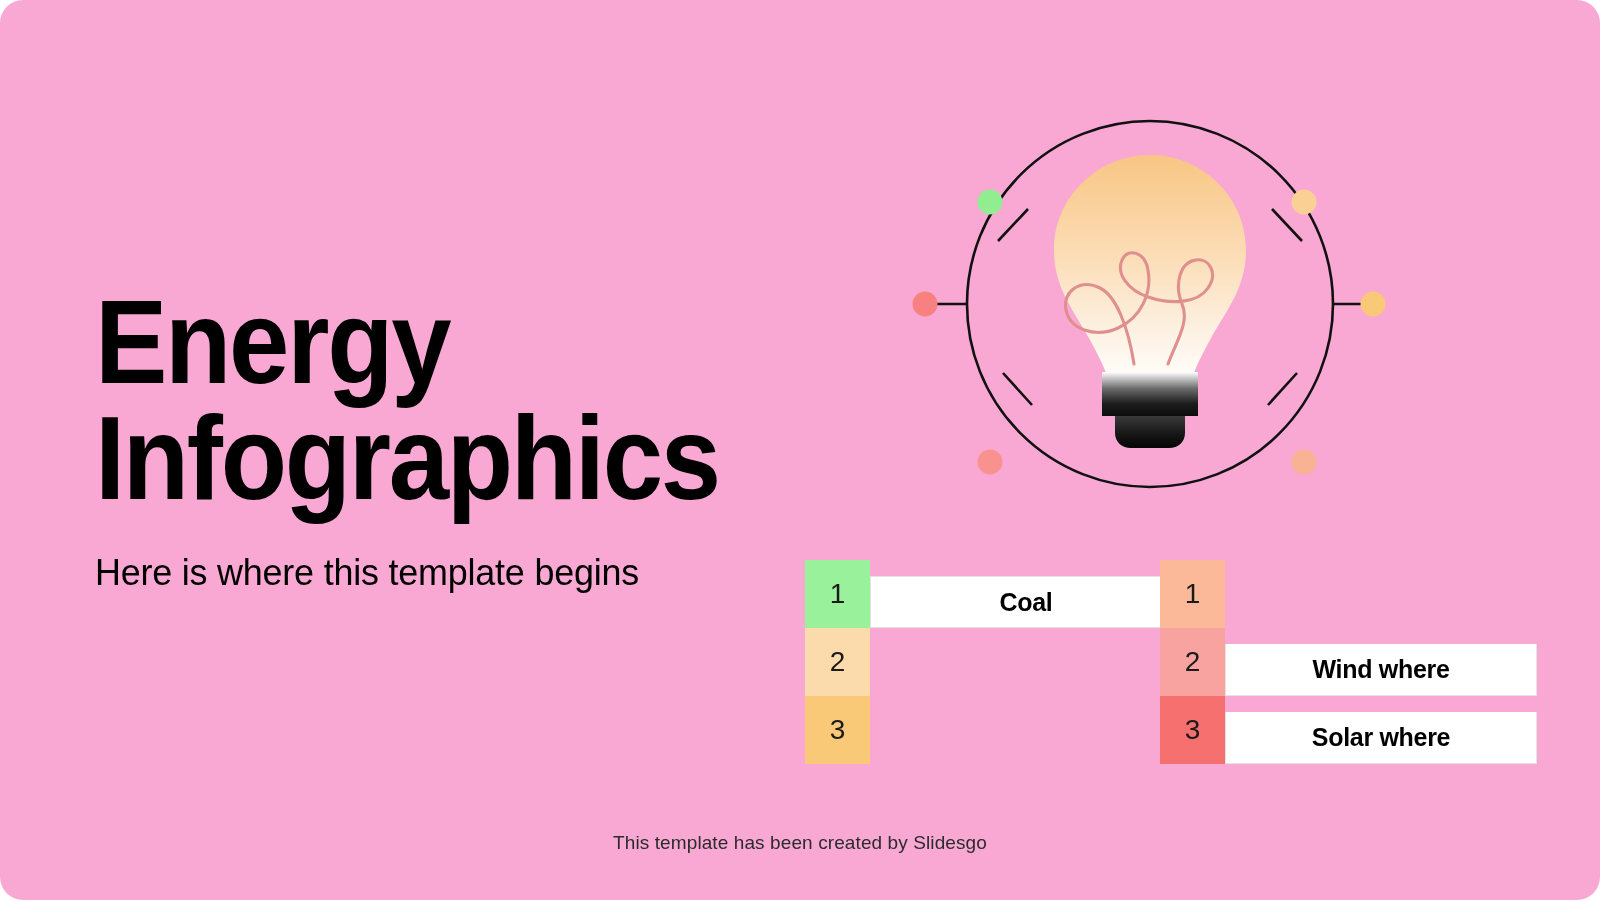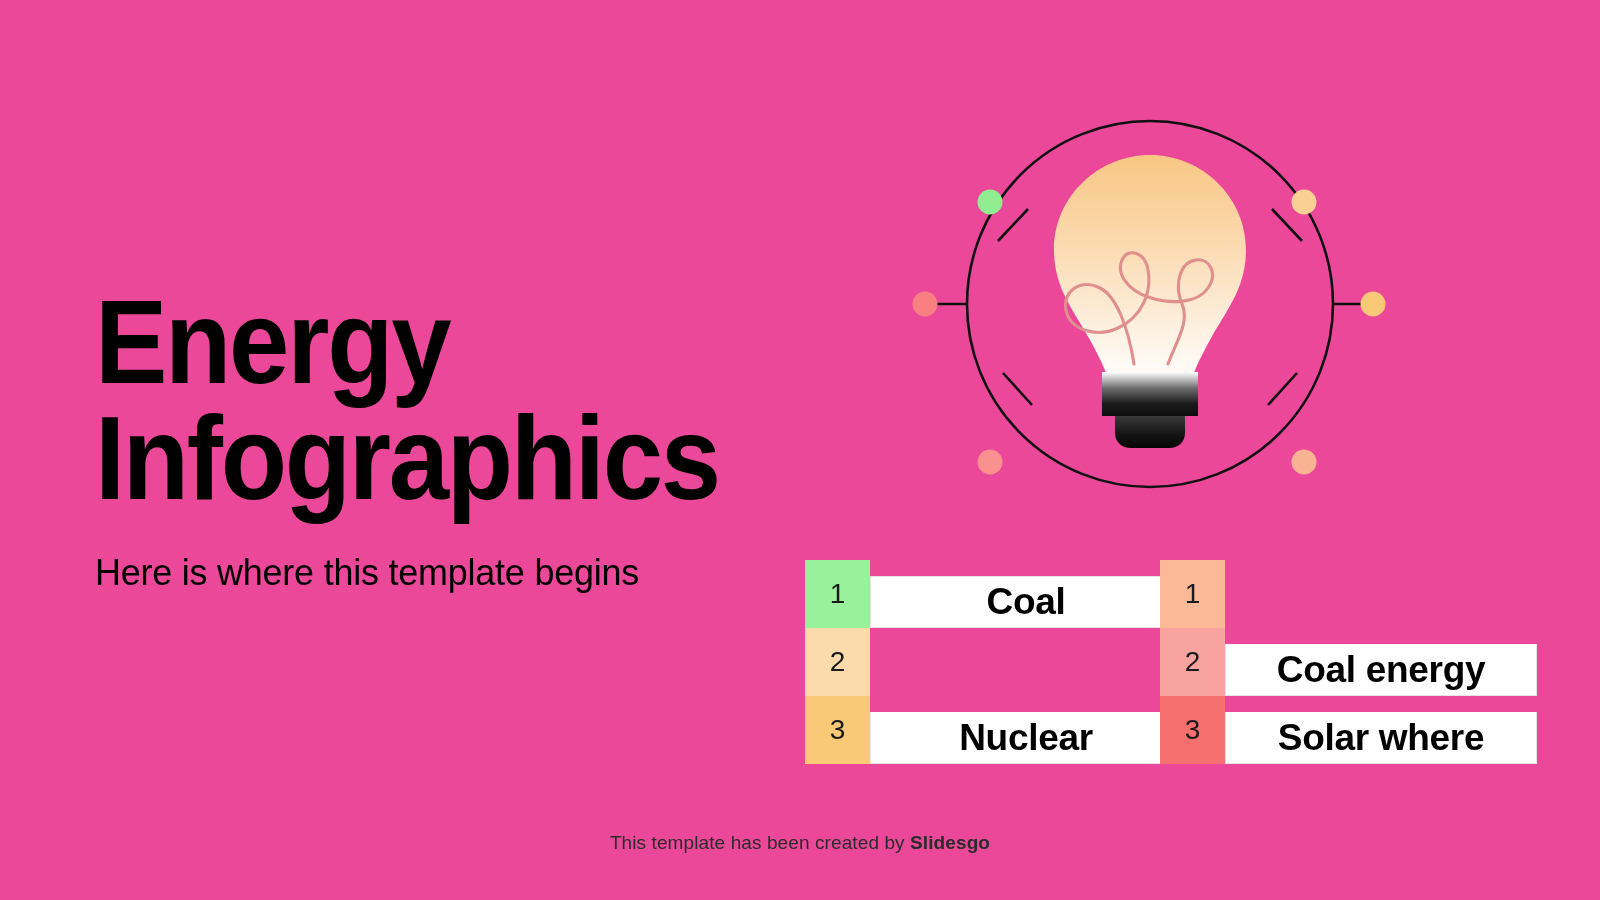--- a/index.html
+++ b/index.html
@@ -12,21 +12,22 @@
     height: 900px;
     position: relative;
     overflow: hidden;
     font-family: "Liberation Sans", sans-serif;
     -webkit-font-smoothing: antialiased;
   }
 
   .slide {
     position: absolute;
     inset: 0;
-    background: #ec4899;
+    background: #f9a8d4;
+    border-radius: 23px;
   }
 
   
   .title-block {
     position: absolute;
     left: 95px;
     top: 285px;
     width: 760px;
   }
   .page-title {
@@ -93,21 +94,21 @@
   }
   .tlabel {
     width: 312px;
     display: flex;
     align-items: center;
     justify-content: center;
     background: #ffffff;
     border: 1px solid #e4e4e4;
     border-top: none;
     font-family: "Liberation Sans", sans-serif;
-    font-size: 37px;
+    font-size: 25px;
     font-weight: bold;
     color: #000000;
     box-sizing: border-box;
     letter-spacing: -0.3px;
     margin-top: 16px;
   }
   .trow:first-child .tlabel { border-top: 1px solid #e4e4e4; }
 
   
   .footer {
@@ -115,21 +116,21 @@
     left: 0;
     right: 0;
     top: 832px;
     text-align: center;
     font-family: "Liberation Sans", sans-serif;
     font-size: 19px;
     font-weight: 400;
     color: #2b2b2b;
     letter-spacing: 0.1px;
   }
-  .footer b { font-weight: bold; }
+  .footer b { font-weight: normal; }
 </style>
 </head>
 <body>
 
 <div class="slide">
 
   <div class="title-block">
     <h1 class="page-title">Energy
 Infographics</h1>
   </div>
@@ -209,31 +210,30 @@
   <div class="table table-left">
     <div class="trow">
       <div class="tnum" style="background: rgb(153, 242, 155);">1</div>
       <div class="tlabel">Coal</div>
     </div>
     <div class="trow">
       <div class="tnum" style="background: rgb(251, 218, 171);">2</div>
     </div>
     <div class="trow">
       <div class="tnum" style="background: rgb(249, 201, 119);">3</div>
-      <div class="tlabel">Nuclear</div>
     </div>
   </div>
 
   <div class="table table-right">
     <div class="trow">
       <div class="tnum" style="background: rgb(252, 185, 154);">1</div>
     </div>
     <div class="trow">
       <div class="tnum" style="background: rgb(249, 163, 160);">2</div>
-      <div class="tlabel">Coal energy</div>
+      <div class="tlabel">Wind where</div>
     </div>
     <div class="trow">
       <div class="tnum" style="background: rgb(247, 112, 112);">3</div>
       <div class="tlabel">Solar where</div>
     </div>
   </div>
 
   <div class="footer">
     <span>This template has been created by </span><b>Slidesgo</b>
   </div>

